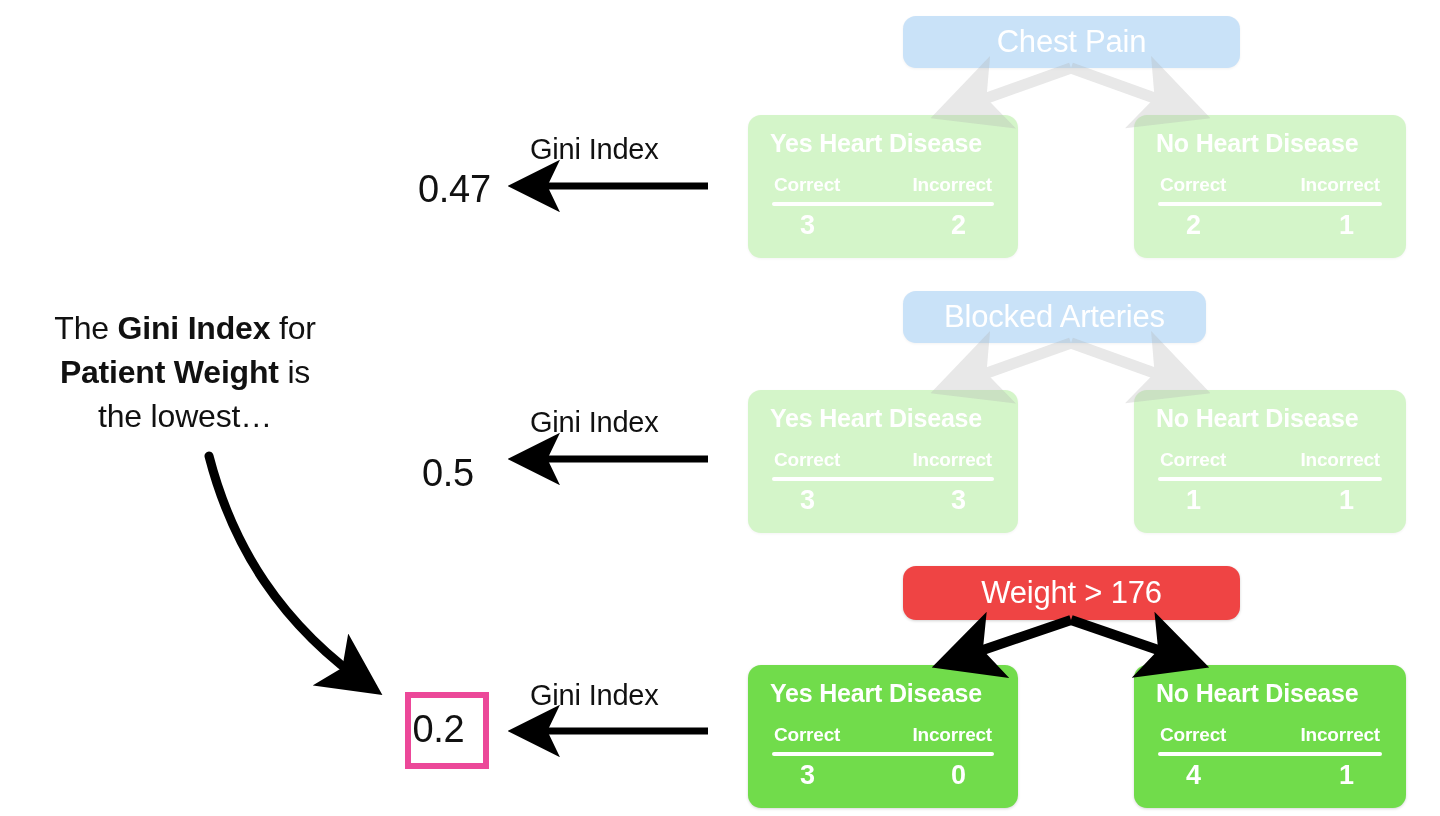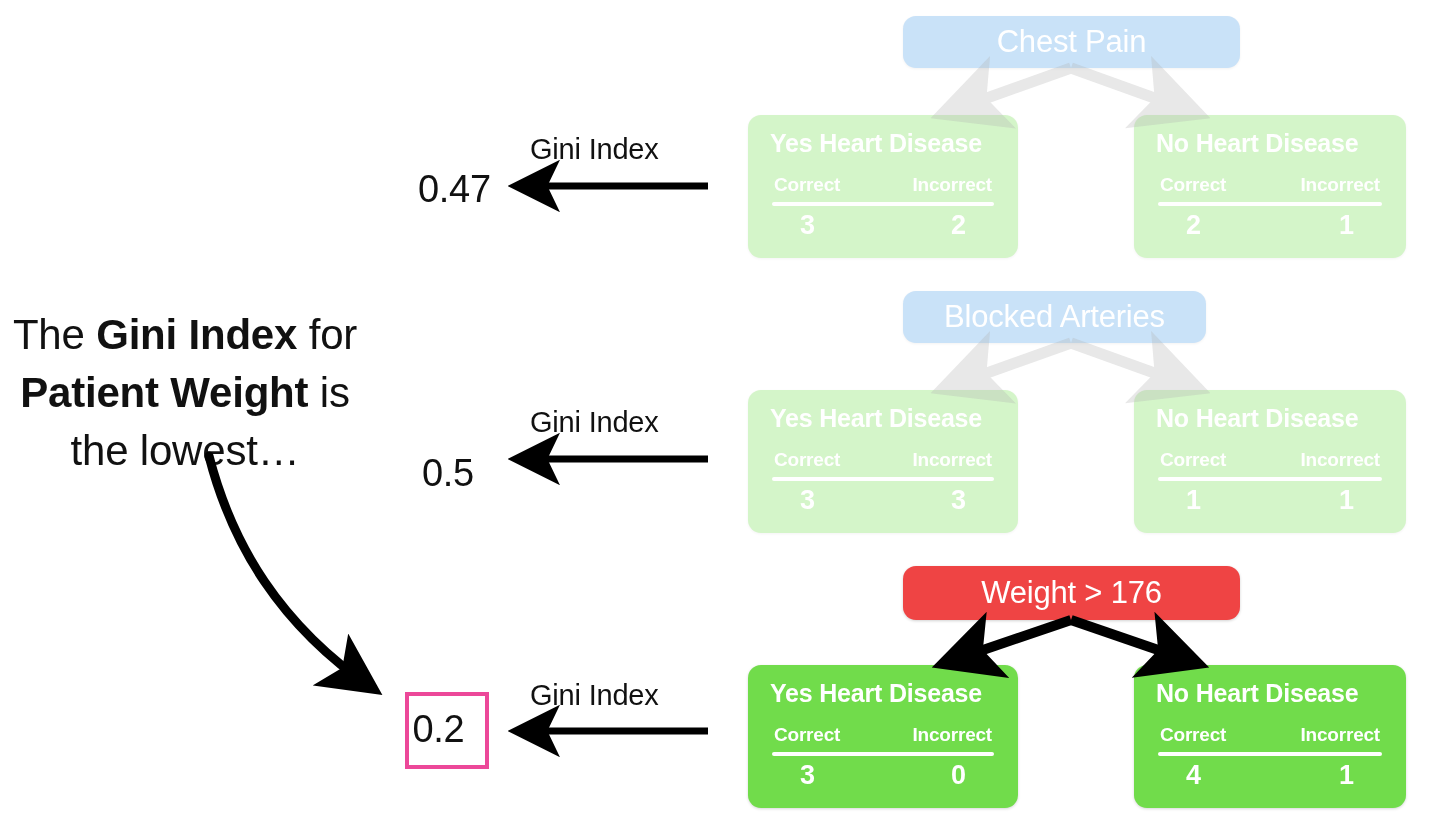--- a/index.html
+++ b/index.html
@@ -11,21 +11,21 @@
     position:relative;
     -webkit-font-smoothing:antialiased;
   }
   .stage{position:absolute;left:0;top:0;width:1440px;height:816px;}
 
   
   .caption{
     position:absolute;
     left:10px;top:306px;width:350px;
     text-align:center;
-    font-size:42px;
+    font-size:32px;
     line-height:1.38;
     color:#111111;
     letter-spacing:-0.2px;
   }
   .caption b{font-weight:bold;}
   .caption .thin{font-weight:400;}
 
   
   .gini-label{
     position:absolute;
@@ -35,21 +35,21 @@
     white-space:nowrap;
   }
   .gini-value{
     position:absolute;
     font-size:38px;
     color:#111111;
     white-space:nowrap;
     letter-spacing:-0.3px;
   }
   .gini-value.boxed{
-    border:4px solid #ec4899;
+    border:6px solid #ec4899;
     background:#ffffff;
     padding:4px 27px 6px 10px;
     box-sizing:border-box;
     display:flex;align-items:center;justify-content:center;
   }
 
   
   .tree-row{position:absolute;}
   .tree-row.faded{opacity:0.30;}
 

